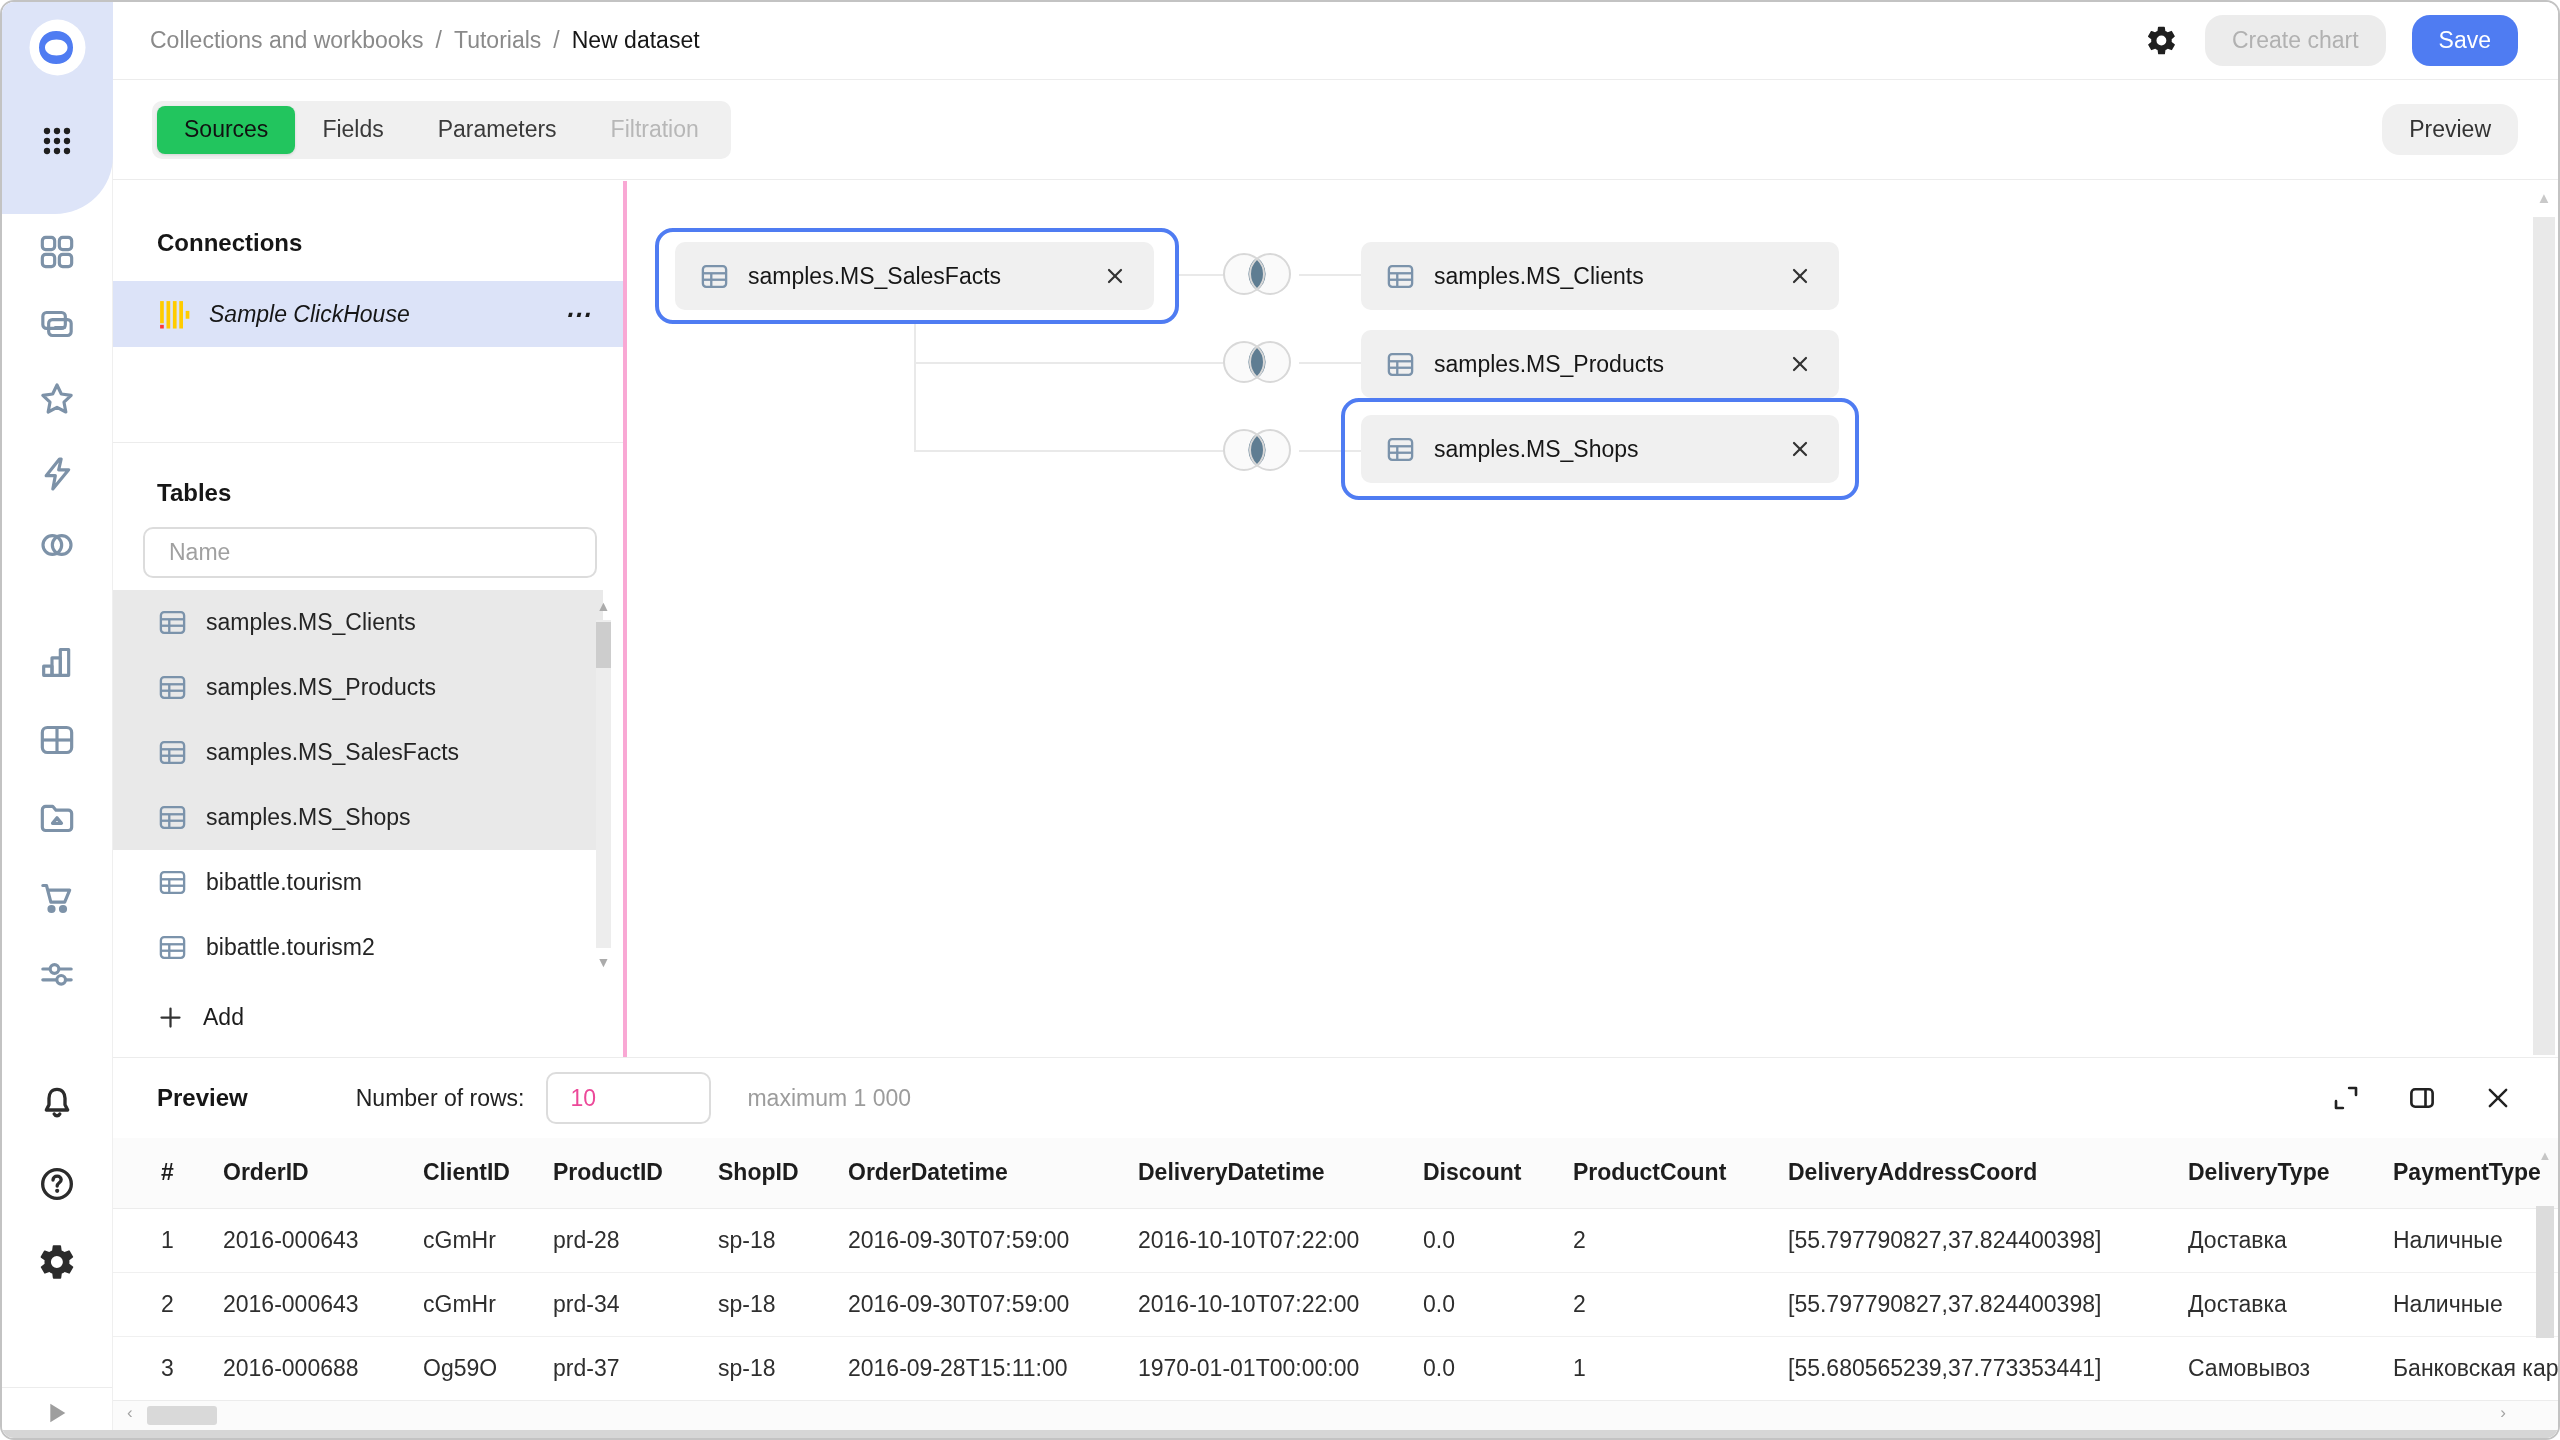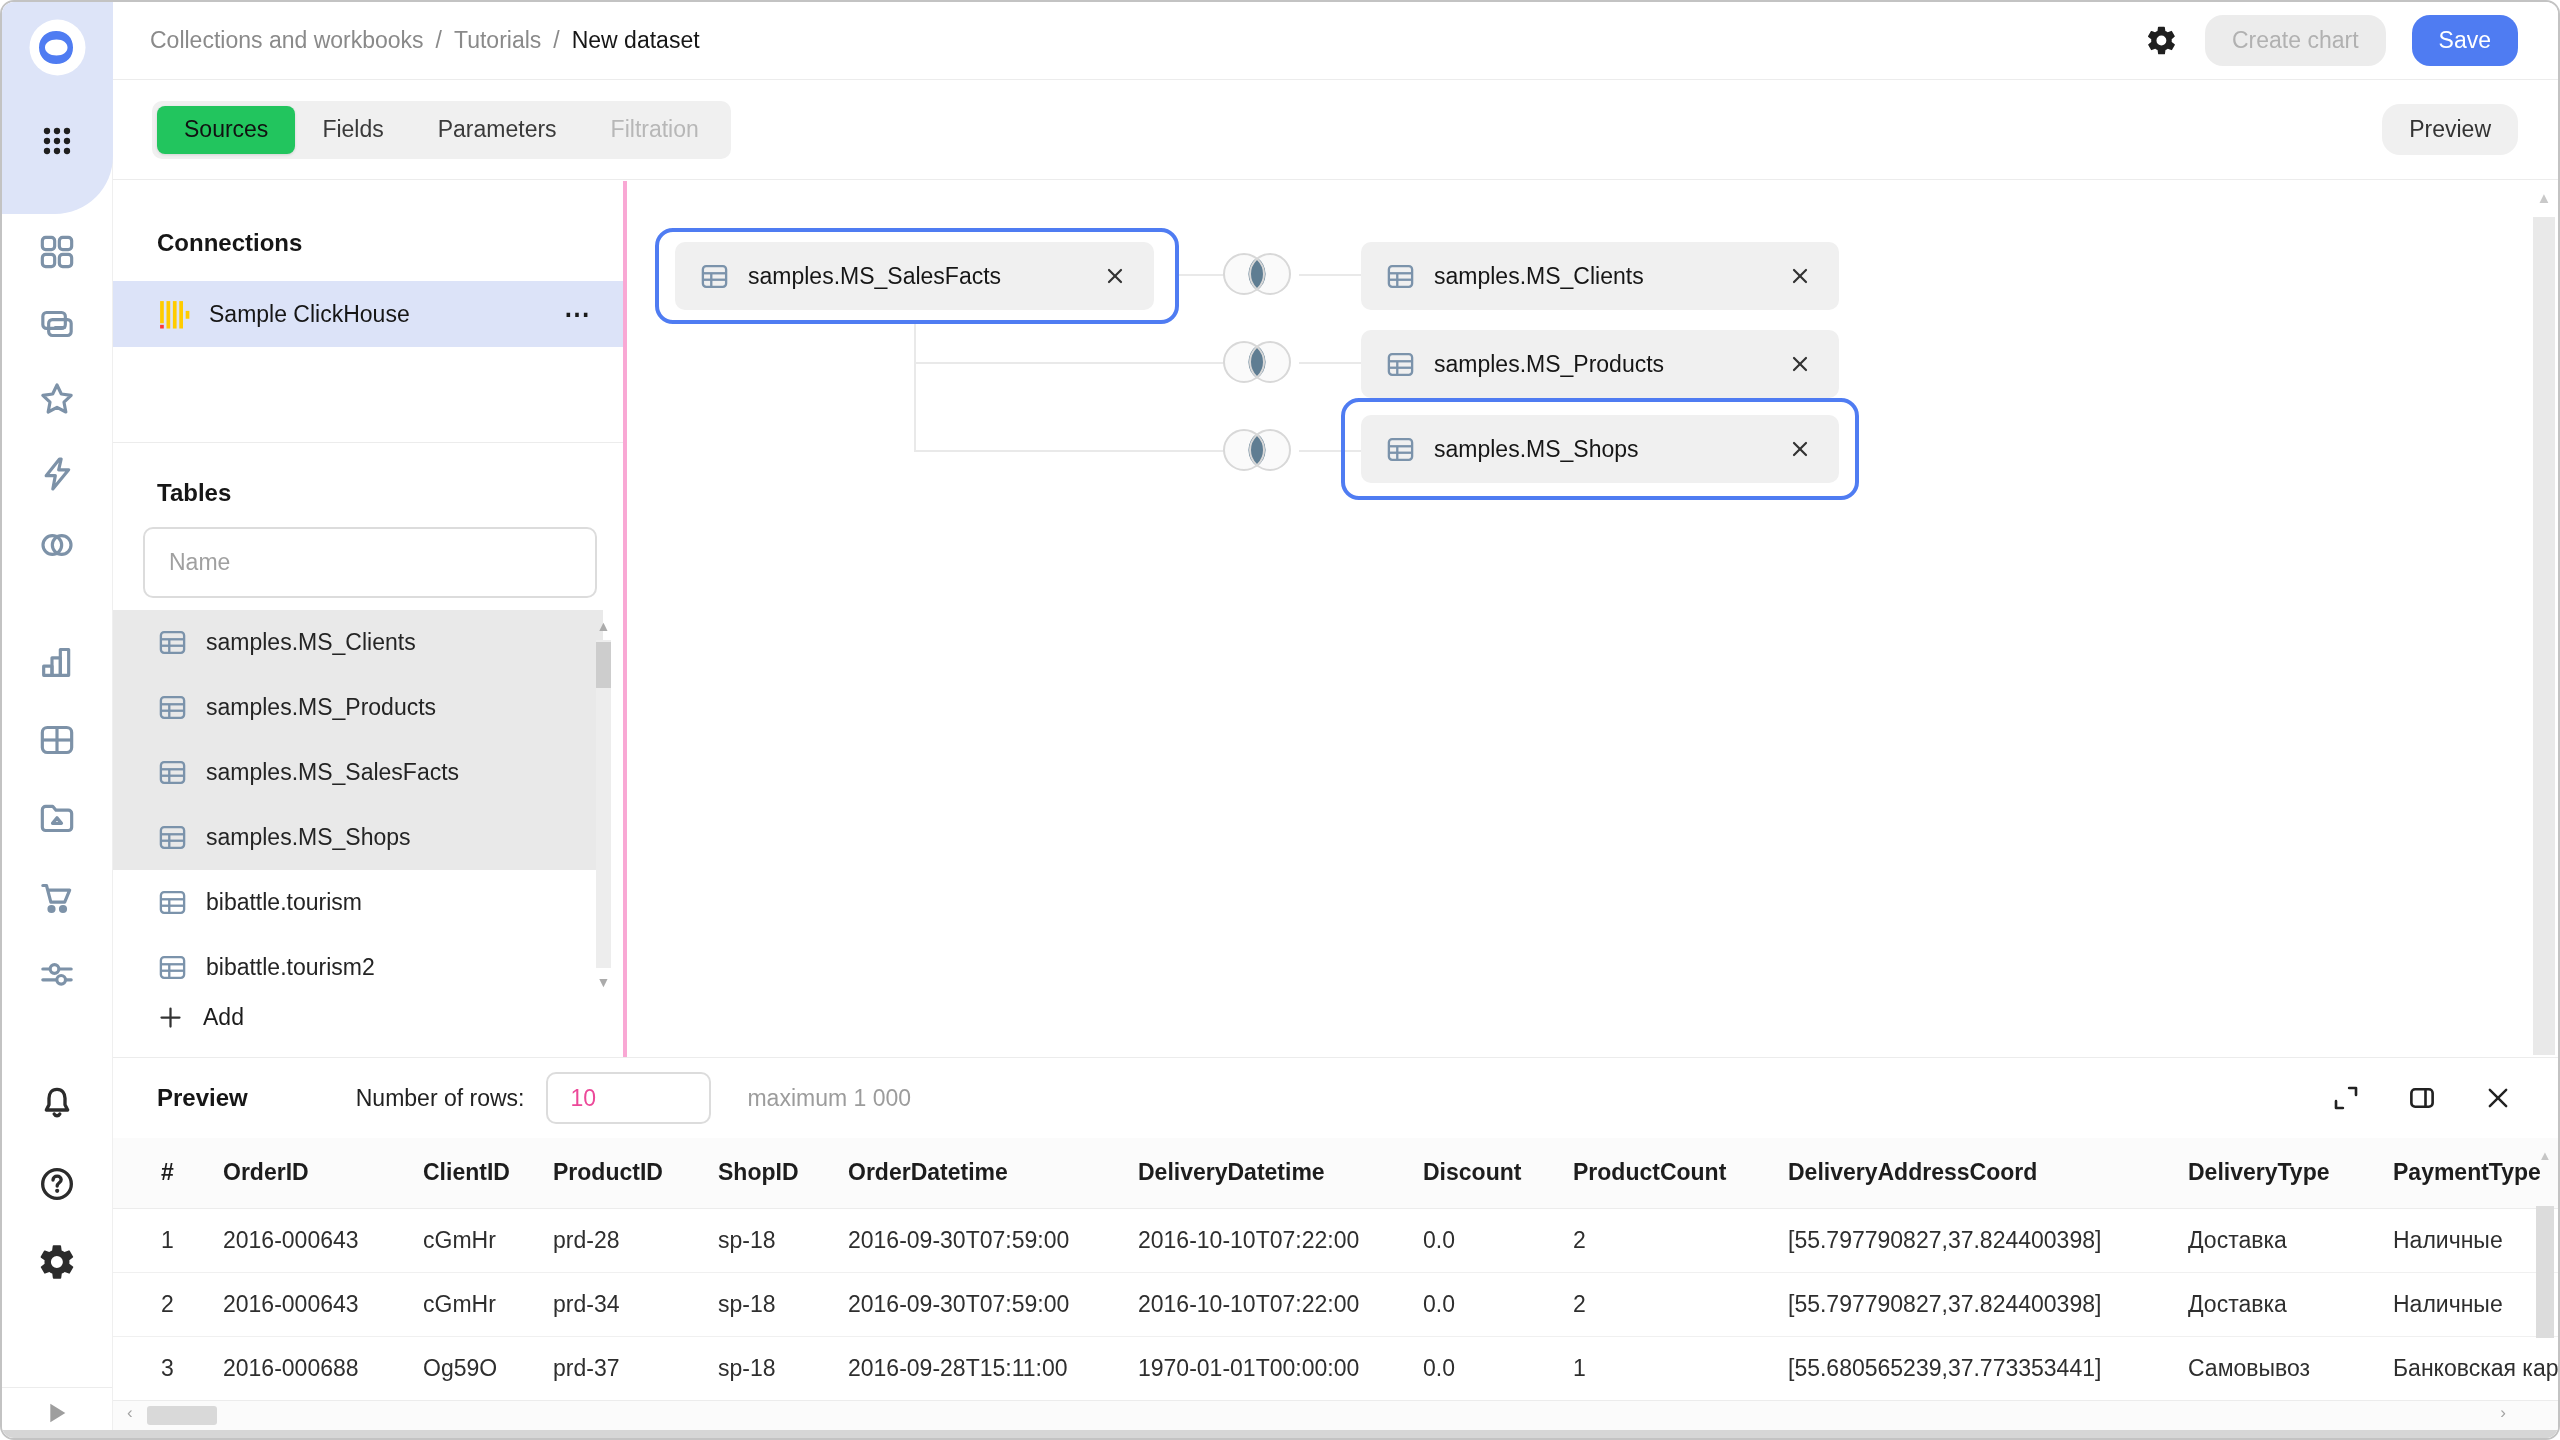--- a/index.html
+++ b/index.html
@@ -30,25 +30,25 @@
   .tabs { margin-left: 39px; background: #f0f0f0; border-radius: 10px; height: 58px; display: flex; align-items: center; padding: 5px; }
   .tab { height: 48px; border-radius: 8px; padding: 0 27px; font-size: 23px; color: #3a3a3a; display: flex; align-items: center; cursor: pointer; }
   .tab.active { background: #22c55e; color: #111; box-shadow: 0 1px 3px rgba(0,0,0,.12); }
   .tab.disabled { color: #b7b7b7; cursor: default; }
   .preview-btn { margin-left: auto; margin-right: 40px; background: #f0f0f0; color: #333; }
   
   .content { position: absolute; left: 111px; top: 179px; right: 0; height: 876px; display: flex; }
   .left-panel { width: 514px; height: 100%; border-right: 4px solid #f9a8d4; position: relative; background: #fff; }
   .sec-title { font-size: 24px; font-weight: bold; color: #161616; margin-left: 44px; }
   .conn-title { padding-top: 48px; }
-  .conn-row { margin-top: 24px; height: 66px; background: #dce3f8; display: flex; align-items: center; padding: 0 30px 0 44px; cursor: pointer; }
+  .conn-row { margin-top: 24px; height: 66px; background: #dce3f8; display: flex; align-items: center; padding: 0 30px 0 44px; cursor: pointer; font-style: italic; }
   .conn-row .label { font-size: 23px; color: #161616; margin-left: 19px; }
   .dots { margin-left: auto; color: #1a1a1a; font-size: 26px; letter-spacing: 3px; line-height: 10px; cursor: pointer; font-weight: bold; }
   .tables-sec { margin-top: 95px; border-top: 1px solid #ececec; padding-top: 36px; }
-  .search { margin: 20px 30px 12px 30px; height: 71px; width: 454px; border: 2px solid #dcdcdc; border-radius: 10px; font-size: 23px; padding: 0 24px; color: #333; font-family: inherit; outline: none; }
+  .search { margin: 20px 30px 12px 30px; height: 51px; width: 454px; border: 2px solid #dcdcdc; border-radius: 10px; font-size: 23px; padding: 0 24px; color: #333; font-family: inherit; outline: none; }
   .search::placeholder { color: #a0a0a0; }
   .tlist { position: relative; }
   .titem { height: 65px; display: flex; align-items: center; padding-left: 44px; width: 490px; cursor: grab; }
   .titem.used { background: #e9e9e9; }
   .titem .label { font-size: 23px; color: #242424; margin-left: 18px; }
   .tbl-ic { width: 31px; height: 31px; flex: 0 0 auto; }
   .lscroll { position: absolute; right: 12px; top: 8px; width: 15px; height: 372px; }
   .lscroll .arr { position: absolute; left: 0; width: 15px; color: #ababab; font-size: 14px; text-align: center; cursor: pointer; }
   .lscroll .track { position: absolute; left: 0; top: 22px; bottom: 22px; width: 15px; background: #ededed; }
   .lscroll .thumb { position: absolute; left: 0; top: 24px; width: 15px; height: 46px; background: #cdcdcd; cursor: pointer; }

